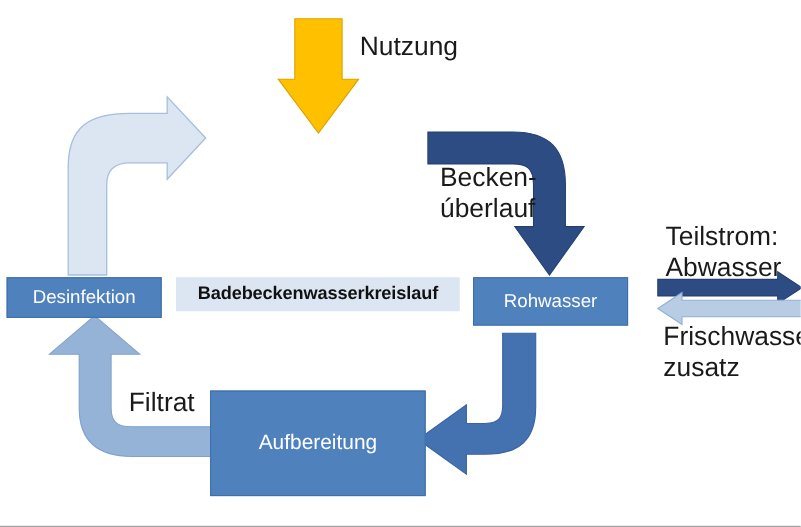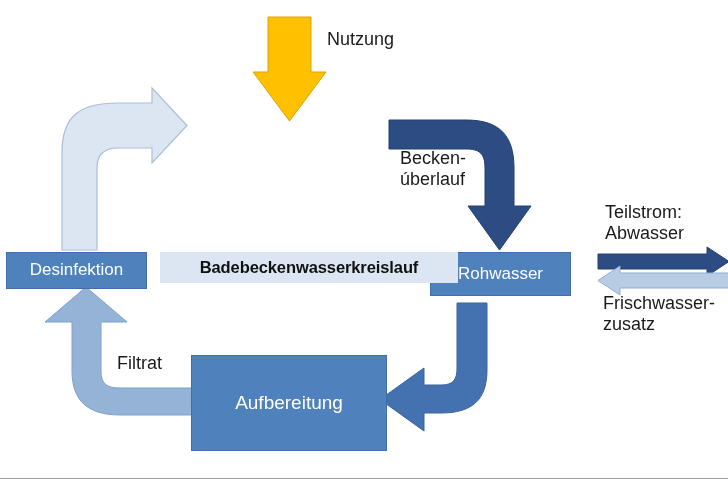--- a/index.html
+++ b/index.html
@@ -40,34 +40,34 @@
   #node-desinfektion {
     left: 6px; top: 252px; width: 141px; height: 37px;
     font-size: 17px;
   }
   #node-aufbereitung {
     left: 191px; top: 355px; width: 196px; height: 96px;
     font-size: 19px;
   }
   #center-label {
     position: absolute;
-    left: 160px; top: 252px; width: 298px; height: 31px;
+    left: 160px; top: 252px; width: 258px; height: 31px;
     background: #DCE6F2;
     display: flex;
     align-items: center;
     justify-content: center;
     color: #111111;
     font-weight: bold;
     font-size: 16.5px;
     letter-spacing: -0.1px;
   }
   .caption {
     position: absolute;
     color: #1a1a1a;
-    font-size: 18px;
+    font-size: 24px;
     line-height: 1.15;
     white-space: pre-line;
   }
   #cap-nutzung   { left: 327px; top: 29px; }
   #cap-reinwasser{ left: 97px;  top: 194px; }
   #cap-becken    { left: 400px; top: 148px; }
   #cap-filtrat   { left: 117px; top: 353px; }
   #cap-teilstrom { left: 605px; top: 202px; }
   #cap-frisch    { left: 603px; top: 293px; }
   .svg-layer {

